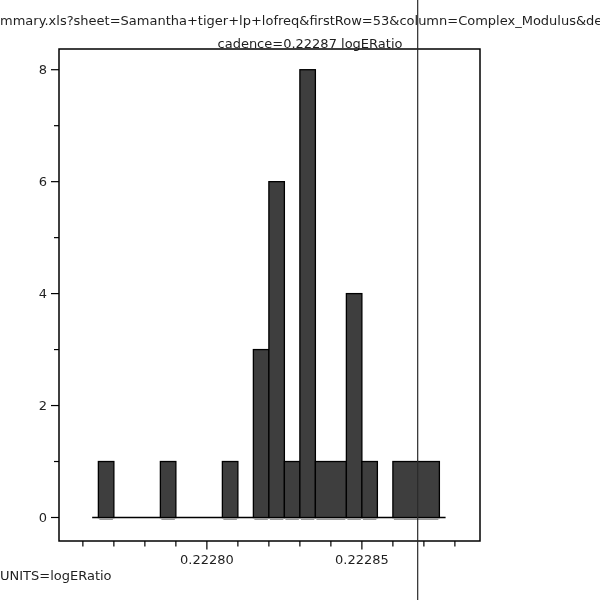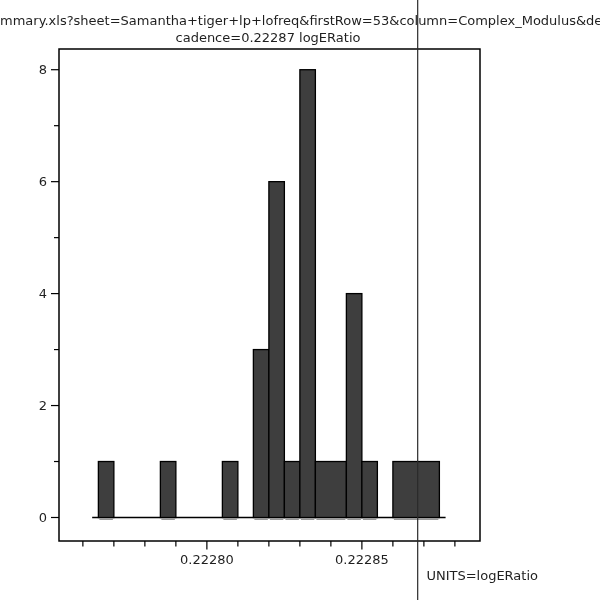--- a/index.html
+++ b/index.html
@@ -6,25 +6,25 @@
   body{
     position:relative;width:600px;height:600px;overflow:hidden;
     background:#ffffff;color:#1f1f1f;
     font-family:"DejaVu Sans","Liberation Sans",sans-serif;
   }
   .title-line1{
     position:absolute;top:13px;left:0;white-space:nowrap;
     font-size:13px;line-height:15px;
   }
   .title-line2{
-    position:absolute;top:30px;left:0;width:536px;text-align:center;
-    font-size:13px;line-height:15px;
+    position:absolute;top:36px;left:0;width:536px;text-align:center;
+    font-size:13px;line-height:15px;padding-left:42px;
   }
   .x-axis-label{
-    position:absolute;top:568px;left:0;width:538px;text-align:right;
+    position:absolute;top:568px;left:0;width:538px;text-align:left;
     font-size:13px;line-height:15px;
   }
   svg.plot{position:absolute;left:0;top:0;width:600px;height:600px}
   svg.plot text{
     font-family:"DejaVu Sans","Liberation Sans",sans-serif;
     font-size:13px;fill:#1f1f1f;
   }
 </style>
 </head>
 <body>

